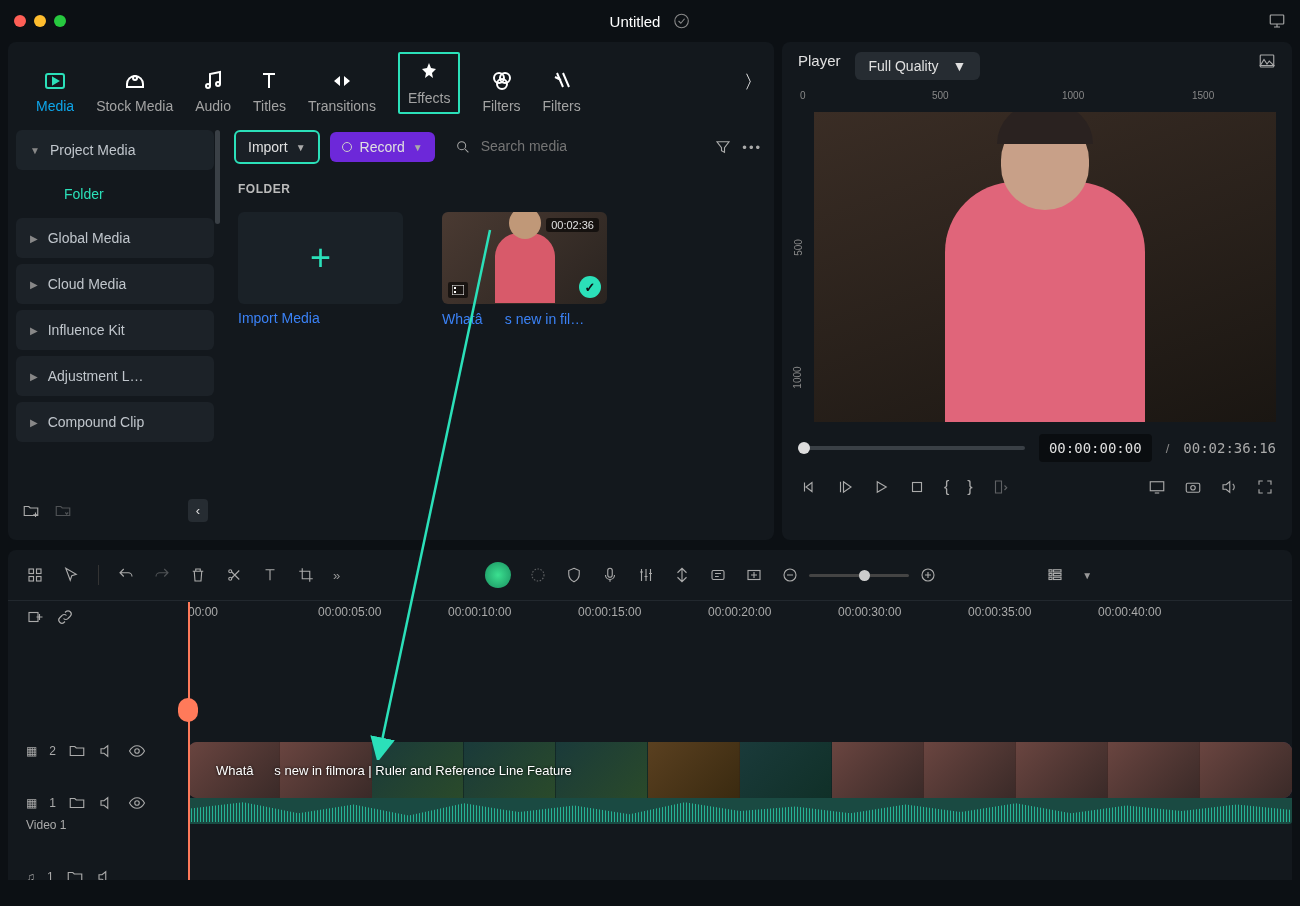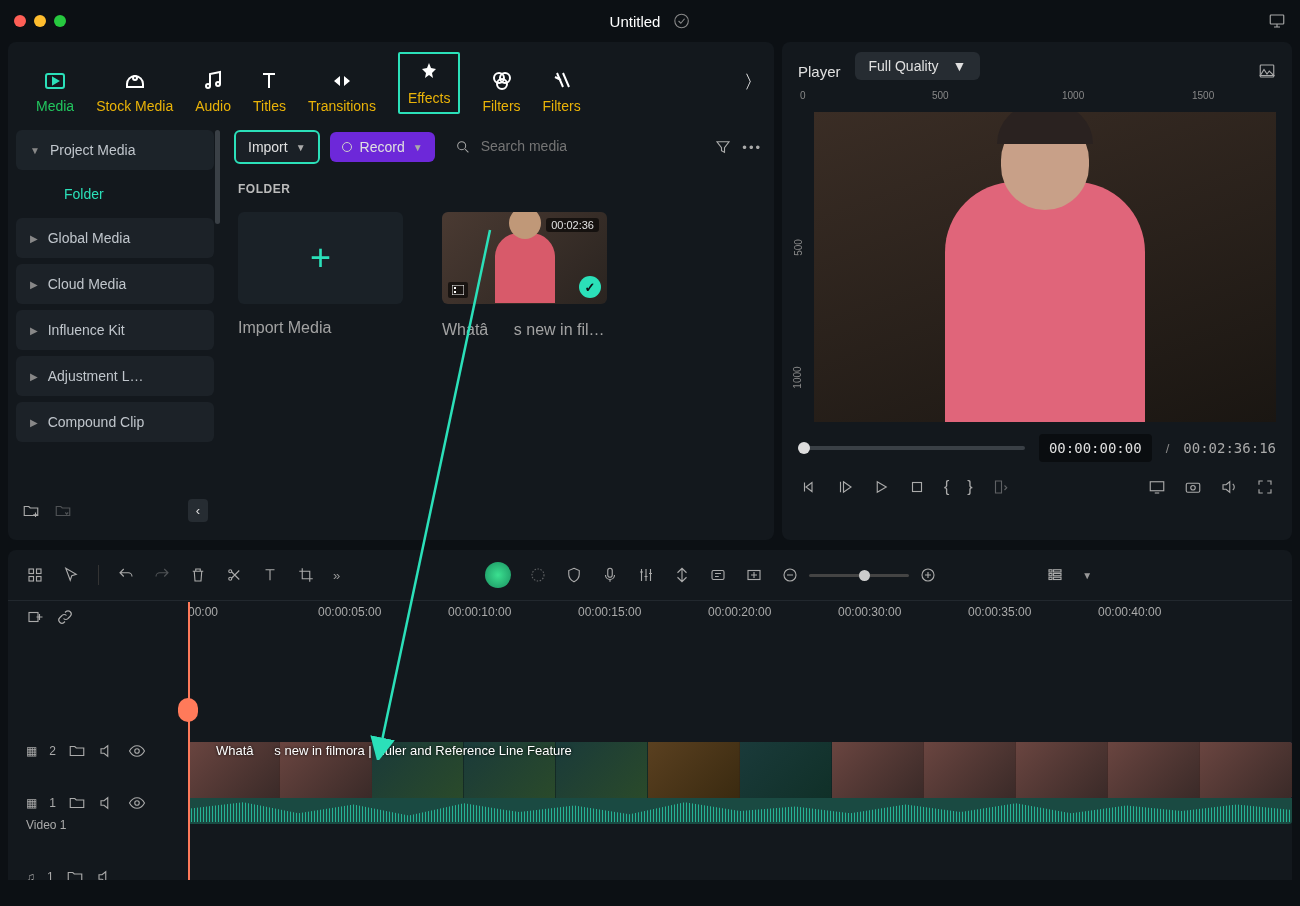--- a/index.html
+++ b/index.html
@@ -7,22 +7,22 @@
 .titlebar{height:42px;display:flex;align-items:center;padding:0 14px;position:relative}
 .traffic{display:flex;gap:8px}
 .tdot{width:12px;height:12px;border-radius:50%}
 .tdot.r{background:#ff5f56}.tdot.y{background:#ffbd2e}.tdot.g{background:#27c93f}
 .title-c{position:absolute;left:50%;transform:translateX(-50%);display:flex;align-items:center;gap:12px;color:#fff;font-size:15px}
 .title-c svg{stroke:#888}
 .mon-ic{position:absolute;right:14px}
 .main{display:flex;height:498px;padding:0 8px;gap:8px}
 .left{flex:1;display:flex;flex-direction:column;background:#13181d;border-radius:8px;overflow:hidden}
 .tabs{display:flex;gap:22px;padding:10px 28px 6px;position:relative;align-items:flex-end}
-.tab{display:flex;flex-direction:column;align-items:center;gap:4px;cursor:pointer;font-size:14px;color:#eab308}
-.tab.act{color:#22c55e}
+.tab{display:flex;flex-direction:column;align-items:center;gap:4px;cursor:pointer;font-size:14px;color:#a3a3a3}
+.tab.act{color:#0ea5e9}
 .tab.boxed{border:2px solid #2be0b9;padding:6px 8px;border-radius:2px}
 .tab-ico{width:26px;height:26px;display:flex;align-items:center;justify-content:center}
 .tab-more{position:absolute;right:12px;top:28px;color:#fff;font-size:18px}
 .midrow{display:flex;flex:1;min-height:0}
 .sidebar{width:214px;padding:10px 8px;display:flex;flex-direction:column;gap:6px;position:relative}
 .sb-scroll{position:absolute;right:2px;top:10px;width:5px;height:94px;background:#3a4046;border-radius:3px}
 .sb-item{display:flex;align-items:center;gap:10px;padding:12px 14px;border-radius:6px;font-size:14px;color:#c0c6cc;cursor:pointer;background:#1c2228}
 .sb-item.sel{background:#1c2329}
 .sb-item .chev{font-size:10px;color:#888}
 .sb-sub{padding:10px 14px 10px 48px;color:#2be0b9;font-size:14px;font-weight:500}
@@ -32,32 +32,32 @@
 .toolbar{display:flex;align-items:center;gap:10px;padding:10px 12px}
 .btn{display:flex;align-items:center;gap:8px;border-radius:6px;padding:7px 12px;font-size:14px;cursor:pointer}
 .btn.import{border:2px solid #2be0b9;background:#1a2026}
 .btn.record{background:#6d28d9}
 .btn .dd{font-size:10px;color:#aaa}
 .rec-dot{width:10px;height:10px;border:1.5px solid #ccc;border-radius:50%}
 .search{flex:1;display:flex;align-items:flex-start;gap:10px;padding:7px 10px;color:#8a9199}
 .search input{background:none;border:none;outline:none;color:#ccc;font-size:14px;width:100%}
 .folder-lbl{padding:8px 16px;font-size:12px;font-weight:700;letter-spacing:.5px;color:#bbb}
 .grid{display:flex;gap:18px;padding:8px 16px}
-.card{width:186px;display:flex;flex-direction:column;gap:15px}
+.card{width:186px;display:flex;flex-direction:column;gap:6px}
 .thumb{width:165px;height:92px;border-radius:6px;background:#1a2127;display:flex;align-items:center;justify-content:center;position:relative;overflow:hidden}
 .thumb.vid{background:linear-gradient(135deg,#4a3a32,#2a2420)}
 .dur{position:absolute;top:6px;right:8px;font-size:11px;background:rgba(0,0,0,.6);padding:1px 5px;border-radius:3px}
 .vidic{position:absolute;bottom:6px;left:6px;width:20px;height:16px;background:rgba(0,0,0,.6);border-radius:2px;display:flex;align-items:center;justify-content:center}
 .chk{position:absolute;bottom:6px;right:6px;width:22px;height:22px;background:#2be0b9;border-radius:50%;display:flex;align-items:center;justify-content:center;color:#0c1014;font-weight:700}
 .person{width:60px;height:70px;background:#d85a6a;border-radius:24px 24px 0 0;position:relative;margin-top:20px}
 .person::before{content:'';position:absolute;top:-26px;left:14px;width:32px;height:32px;background:#c09878;border-radius:50%}
-.card-lbl{font-size:16px;color:#a3a3a3;white-space:nowrap;overflow:hidden;text-overflow:ellipsis}
+.card-lbl{font-size:14px;color:#3b82f6;white-space:nowrap;overflow:hidden;text-overflow:ellipsis}
 .plus{font-size:36px;color:#2be0b9;font-weight:200}
 .right{width:510px;background:#13181d;border-radius:8px;display:flex;flex-direction:column;overflow:hidden}
-.player-hdr{display:flex;align-items:flex-end;padding:10px 16px;gap:14px}
+.player-hdr{display:flex;align-items:flex-start;padding:10px 16px;gap:14px}
 .player-hdr h3{font-size:15px;font-weight:500}
 .qsel{background:#262c32;border-radius:6px;padding:6px 14px;font-size:14px;display:flex;align-items:center;gap:14px}
 .ruler{height:22px;position:relative;font-size:10px;color:#888;padding-left:18px}
 .ruler span{position:absolute}
 .preview{height:310px;background:linear-gradient(160deg,#3a2d25,#1a1612);position:relative;margin:0 16px 0 32px;display:flex;align-items:flex-end;justify-content:center;overflow:hidden}
 .man{width:200px;height:240px;background:#e0657a;border-radius:70px 70px 0 0;position:relative}
 .man::before{content:'';position:absolute;top:-66px;left:56px;width:88px;height:94px;background:#c8a088;border-radius:46px}
 .man::after{content:'';position:absolute;top:-78px;left:52px;width:96px;height:40px;background:#2a2220;border-radius:50px 50px 0 0}
 .transport{display:flex;align-items:center;gap:14px;padding:12px 16px}
 .seek{flex:1;height:4px;background:#3a4046;border-radius:2px;position:relative}
@@ -73,21 +73,21 @@
 .zoom-tr{width:100px;height:3px;background:#444;border-radius:2px;position:relative}
 .zoom-h{position:absolute;left:50px;top:-4px;width:11px;height:11px;background:#ccc;border-radius:50%}
 .tl-ruler{height:40px;display:flex;position:relative;padding-left:180px;border-top:1px solid #22282e}
 .tl-ruler .mk{position:relative;width:130px;font-size:12px;color:#aaa;padding-top:4px}
 .tl-lh{position:absolute;left:18px;top:58px;display:flex;flex-direction:column;gap:14px;color:#999}
 .tl-lh .r{display:flex;align-items:center;gap:12px}
 .tracks{position:absolute;left:180px;right:0;top:100px}
 .playhead{position:absolute;left:180px;top:52px;bottom:0;width:2px;background:#ff7a5a;z-index:5}
 .playhead::before{content:'';position:absolute;top:96px;left:-10px;width:20px;height:24px;background:#ff7a5a;border-radius:12px}
 .track-spacer{height:92px}
-.vtrack{height:56px;background:linear-gradient(90deg,#5a3a3a,#3a4a3a,#2a3a4a,#5a4a2a,#3a3a5a,#5a3a3a,#4a3a5a);border-radius:3px;position:relative;display:flex;align-items:flex-start;padding-left:28px;overflow:hidden}
+.vtrack{height:56px;background:linear-gradient(90deg,#5a3a3a,#3a4a3a,#2a3a4a,#5a4a2a,#3a3a5a,#5a3a3a,#4a3a5a);border-radius:9px;position:relative;display:flex;align-items:center;padding-left:28px;overflow:hidden}
 .vtrack .lbl{color:#fff;font-size:13px;text-shadow:0 0 3px #000;z-index:2}
 .vtrack::before{content:'▶';position:absolute;left:8px;color:#fff;font-size:10px}
 .thumbstrip{position:absolute;inset:0;display:flex}
 .thumbstrip div{flex:1;background:linear-gradient(135deg,#6a4540,#3a2a28);border-right:1px solid rgba(0,0,0,.3)}
 .thumbstrip div:nth-child(3),.thumbstrip div:nth-child(4),.thumbstrip div:nth-child(5){background:linear-gradient(135deg,#1a3a3a,#2a4a2a)}
 .thumbstrip div:nth-child(6){background:linear-gradient(135deg,#5a4020,#3a2a10)}
 .thumbstrip div:nth-child(7){background:linear-gradient(135deg,#1a3a3a,#103028)}
 .atrack{height:26px;background:#1a4a42;border-radius:0 0 3px 3px;position:relative;overflow:hidden}
 .atrack::before{content:'';position:absolute;inset:2px 0;background:repeating-linear-gradient(90deg,#2be0b9 0 1px,transparent 1px 3px);opacity:.7;clip-path:polygon(0 40%,5% 10%,10% 60%,15% 20%,20% 70%,25% 15%,30% 55%,35% 25%,40% 65%,45% 10%,50% 50%,55% 30%,60% 60%,65% 20%,70% 55%,75% 15%,80% 60%,85% 25%,90% 50%,95% 20%,100% 45%,100% 100%,0 100%)}
 .track-hdr{position:absolute;left:18px;width:150px;color:#aaa;font-size:12px}

